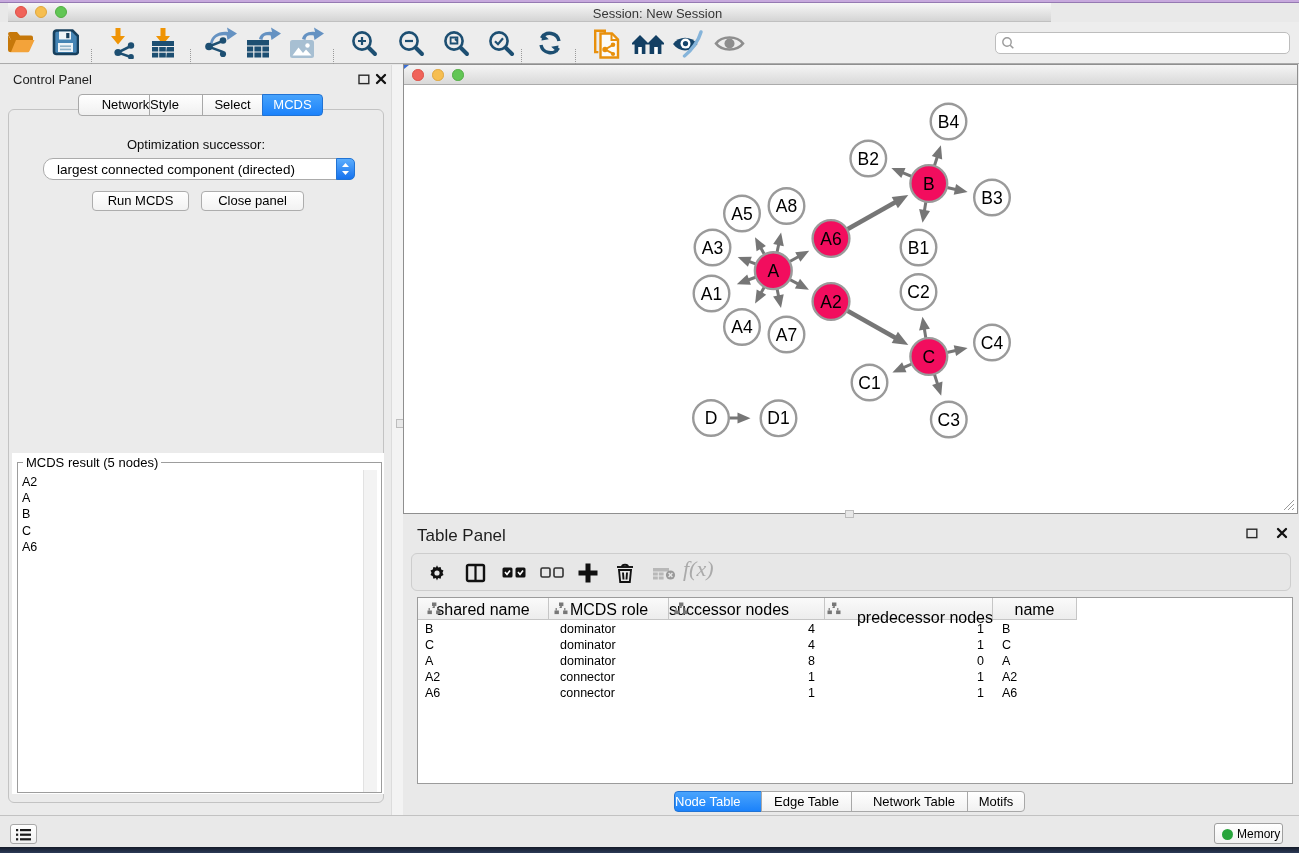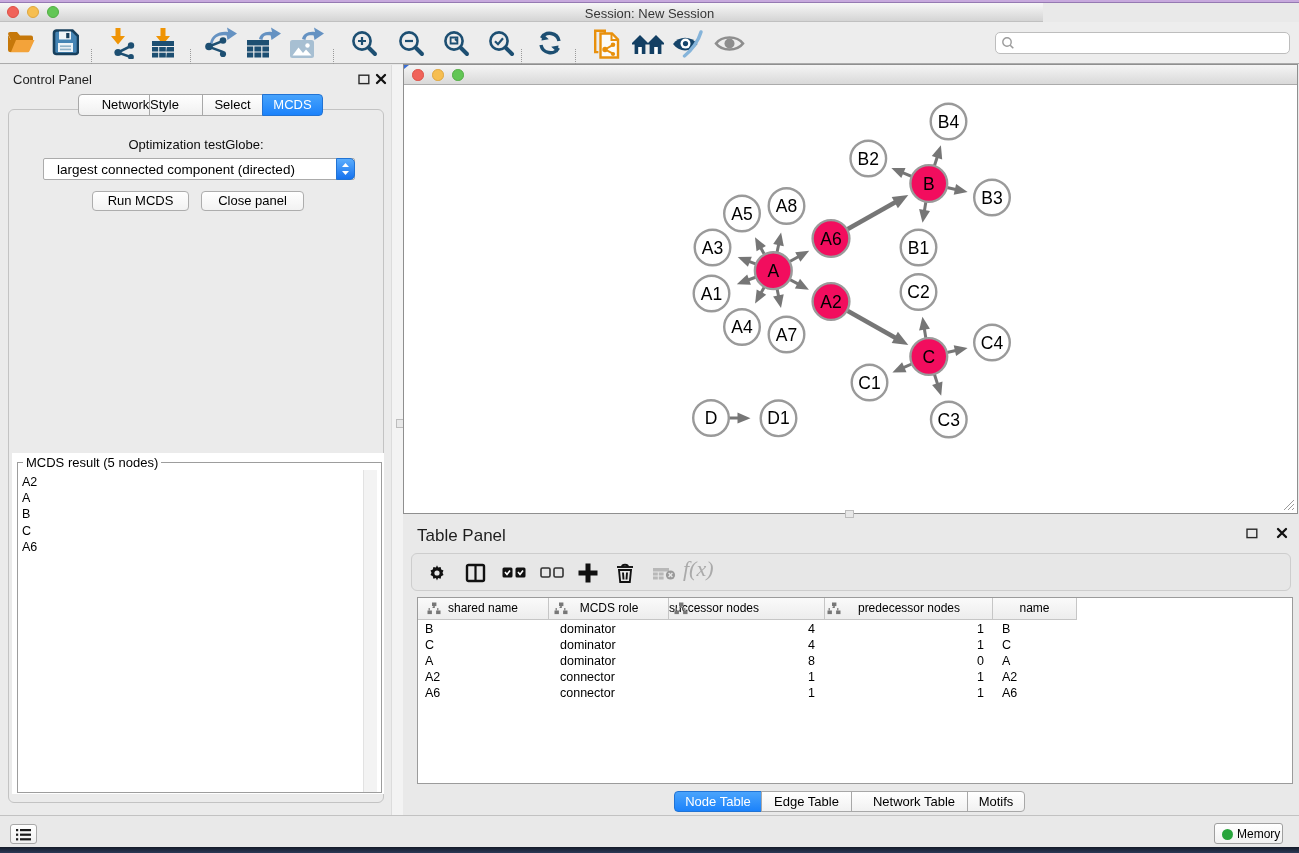--- a/index.html
+++ b/index.html
@@ -4,21 +4,21 @@
 html,body{width:1299px;height:853px;overflow:hidden}
 body{font-family:"Liberation Sans",sans-serif;background:#e9e9e9;position:relative}
 .abs{position:absolute}
 .tl{position:absolute;border-radius:50%;width:12.5px;height:12.5px}
 .sep{position:absolute;top:27px;height:33px;width:0;border-left:1px dotted #9a9a9a}
 .ic{position:absolute}
 </style></head><body>
 
 <div class="abs" style="left:0;top:0;width:1299px;height:3px;background:#c7a9dd;border-bottom:1px solid #9579b2"></div>
 
-<div class="abs" style="left:0;top:3px;width:1043px;height:19px;background:linear-gradient(#f7f7f7,#d4d4d4);border-bottom:1px solid #c0c0c0">
+<div class="abs" style="left:8px;top:3px;width:1043px;height:19px;background:linear-gradient(#f7f7f7,#d4d4d4);border-bottom:1px solid #c0c0c0">
   <div class="tl" style="left:6.5px;top:2.8px;background:#f0635a;border:1px solid #dd4f45"></div>
   <div class="tl" style="left:26.5px;top:2.8px;background:#f6be50;border:1px solid #dfa63d"></div>
   <div class="tl" style="left:46.5px;top:2.8px;background:#62c655;border:1px solid #51ad43"></div>
   <div class="abs" style="left:0;width:1299px;top:3px;text-align:center;font-size:13px;color:#363636">Session: New Session</div>
 </div>
 
 <div id="toolbar" class="abs" style="left:0;top:22px;width:1299px;height:42px;background:#ededed;border-bottom:1px solid #ababab">
   <div class="sep" style="left:91px"></div>
   <div class="sep" style="left:190px"></div>
   <div class="sep" style="left:333px"></div>
@@ -155,23 +155,23 @@
     </svg>
 
   <div class="abs" style="left:8px;top:44px;width:376px;height:694px;border:1px solid #c3c3c3;border-radius:6px;background:#ebebeb"></div>
 
   <div class="abs" style="left:78px;top:29px;height:22px;font-size:13px">
     <div class="abs" style="left:0;width:95px;height:22px;background:linear-gradient(#ffffff,#f0f0f0);border:1px solid #a8a8a8;border-radius:4px 0 0 4px;text-align:center;line-height:20px">Network</div>
     <div class="abs" style="left:71px;width:54px;height:22px;background:linear-gradient(#ffffff,#f0f0f0);border:1px solid #a8a8a8;text-align:left;line-height:20px">Style</div>
     <div class="abs" style="left:124px;width:61px;height:22px;background:linear-gradient(#ffffff,#f0f0f0);border:1px solid #a8a8a8;text-align:center;line-height:20px">Select</div>
     <div class="abs" style="left:184px;width:61px;height:22px;background:linear-gradient(#47a3fc,#1b82fb);border:1px solid #2173d4;border-radius:0 4px 4px 0;text-align:center;line-height:20px;color:#fff">MCDS</div>
   </div>
-  <div class="abs" style="left:9px;top:72px;width:374px;text-align:center;font-size:13px;color:#0c0c0c">Optimization testGlobe:</div>
-
-  <div class="abs" style="left:43px;top:92.5px;width:312px;height:22px;background:#fff;border:1px solid #ababab;border-radius:2px">
+  <div class="abs" style="left:9px;top:72px;width:374px;text-align:center;font-size:13px;color:#0c0c0c">Optimization successor:</div>
+
+  <div class="abs" style="left:43px;top:92.5px;width:312px;height:22px;background:#fff;border:1px solid #ababab;border-radius:10px">
     <div style="position:absolute;left:13px;top:3px;font-size:13.5px;color:#000">largest connected component (directed)</div>
     <div style="position:absolute;right:-1px;top:-1px;width:19px;height:22px;background:linear-gradient(#5badfd,#1672ee);border-radius:0 5px 5px 0;border:1px solid #2173d4">
       <svg width="17" height="20" viewBox="0 0 17 20" style="position:absolute;left:0;top:0">
           <path d="M5 8 l3.5-4 3.5 4z M5 12 l3.5 4 3.5-4z" fill="#fff"></path>
         </svg>
     </div>
   </div>
 
   <div class="abs" style="left:92px;top:126px;width:97px;height:20px;background:linear-gradient(#ffffff,#f2f2f2);border:1px solid #adadad;border-radius:4px;text-align:center;line-height:18px;font-size:13px">Run MCDS</div>
   <div class="abs" style="left:201px;top:126px;width:103px;height:20px;background:linear-gradient(#ffffff,#f2f2f2);border:1px solid #adadad;border-radius:4px;text-align:center;line-height:18px;font-size:13px">Close panel</div>
@@ -340,29 +340,29 @@
     <circle cx="18.5" cy="8" r="4.6" fill="#9a9a9a"></circle>
       <path d="M16.6 6.1 l3.8 3.8 M20.4 6.1 l-3.8 3.8" stroke="#e7e7e7" stroke-width="1.4"></path>
   </svg>
   <div class="abs" style="left:280px;top:36px;font-family:'Liberation Serif',serif;font-style:italic;font-size:22px;color:#aaa">f(x)</div>
 
   <div class="abs" style="left:14px;top:77px;width:876px;height:187px;background:#fff;border:1px solid #9b9b9b">
     <div class="abs" style="left:0;top:0;width:659px;height:22px;background:linear-gradient(#fafafa,#ededed);border-bottom:1px solid #c6c6c6;border-right:1px solid #c6c6c6"></div>
   </div>
 </div>
 
-<div class="abs" style="left:417px;top:597px;width:659px;height:37px;font-size:12px;color:#000">
+<div class="abs" style="left:417px;top:597px;width:659px;height:37px;font-size:16px;color:#000">
   <div class="abs" style="left:131px;top:1px;height:21px;border-left:1px solid #c6c6c6"></div>
   <div class="abs" style="left:251px;top:1px;height:21px;border-left:1px solid #c6c6c6"></div>
   <div class="abs" style="left:407px;top:1px;height:21px;border-left:1px solid #c6c6c6"></div>
   <div class="abs" style="left:575px;top:1px;height:21px;border-left:1px solid #c6c6c6"></div>
   <div class="abs" style="left:0;width:132px;top:4px;text-align:center">shared name</div>
   <div class="abs" style="left:132px;width:120px;top:4px;text-align:center">MCDS role</div>
   <div class="abs" style="left:252px;width:156px;top:4px;text-align:left">successor nodes</div>
-  <div class="abs" style="left:408px;width:168px;top:4px;text-align:center">predecessor nodes</div>
+  <div class="abs" style="left:408px;width:168px;top:12px;text-align:right">predecessor nodes</div>
   <div class="abs" style="left:576px;width:83px;top:4px;text-align:center">name</div>
 </div>
 <svg class="abs" style="left:427px;top:602px" width="14" height="13" viewBox="0 0 14 13">
     <g fill="#777">
       <rect x="5" y="0.5" width="4.4" height="3.6"></rect>
       <rect x="0.5" y="8.5" width="4.4" height="3.6"></rect>
       <rect x="9.1" y="8.5" width="4.4" height="3.6"></rect>
       <path d="M6.6 4 h1.2 v2 h-5 v2.5 h-1.2 v-2.5 h9.8 v2.5 h-1.2 v-2.5 h-5z"></path>
     </g>
   </svg>
@@ -392,21 +392,21 @@
   </svg>
 <div class="abs" style="left:417px;top:621px;font-size:12.5px;color:#000;line-height:16px">
   <div class="abs" style="left:8px;width:200px">B<br>C<br>A<br>A2<br>A6</div>
   <div class="abs" style="left:143px;width:200px">dominator<br>dominator<br>dominator<br>connector<br>connector</div>
   <div class="abs" style="left:298px;width:100px;text-align:right">4<br>4<br>8<br>1<br>1</div>
   <div class="abs" style="left:467px;width:100px;text-align:right">1<br>1<br>0<br>1<br>1</div>
   <div class="abs" style="left:585px;width:100px">B<br>C<br>A<br>A2<br>A6</div>
 </div>
 
 <div class="abs" style="left:674px;top:790.5px;height:21px;font-size:13px">
-  <div class="abs" style="left:0;width:88px;height:21px;background:linear-gradient(#4aa4fc,#1b82fb);border:1px solid #2173d4;border-radius:4px 0 0 4px;color:#fff;text-align:center;line-height:19px">Node Table</div>
+  <div class="abs" style="left:0;width:88px;height:21px;background:linear-gradient(#4aa4fc,#1b82fb);border:1px solid #2173d4;border-radius:4px 0 0 4px;color:#fff;line-height:19px">Node Table</div>
   <div class="abs" style="left:87px;width:91px;height:21px;background:linear-gradient(#fff,#f1f1f1);border:1px solid #a8a8a8;text-align:center;line-height:19px">Edge Table</div>
   <div class="abs" style="left:177px;width:126px;height:21px;background:linear-gradient(#fff,#f1f1f1);border:1px solid #a8a8a8;text-align:center;line-height:19px">Network Table</div>
   <div class="abs" style="left:293px;width:58px;height:21px;background:linear-gradient(#fff,#f1f1f1);border:1px solid #a8a8a8;border-radius:0 4px 4px 0;text-align:center;line-height:19px">Motifs</div>
 </div>
 
 <div class="abs" style="left:0;top:815px;width:1299px;height:32px;background:#e9e9e9;border-top:1px solid #c2c2c2"></div>
 <div class="abs" style="left:10px;top:824px;width:27px;height:20px;background:linear-gradient(#fff,#f0f0f0);border:1px solid #a8a8a8;border-radius:3px">
   <svg width="15" height="12" viewBox="0 0 15 12" style="position:absolute;left:5px;top:3.5px">
       <g fill="#1b1b1b">
         <rect x="0" y="0" width="2.2" height="2.2"></rect>

